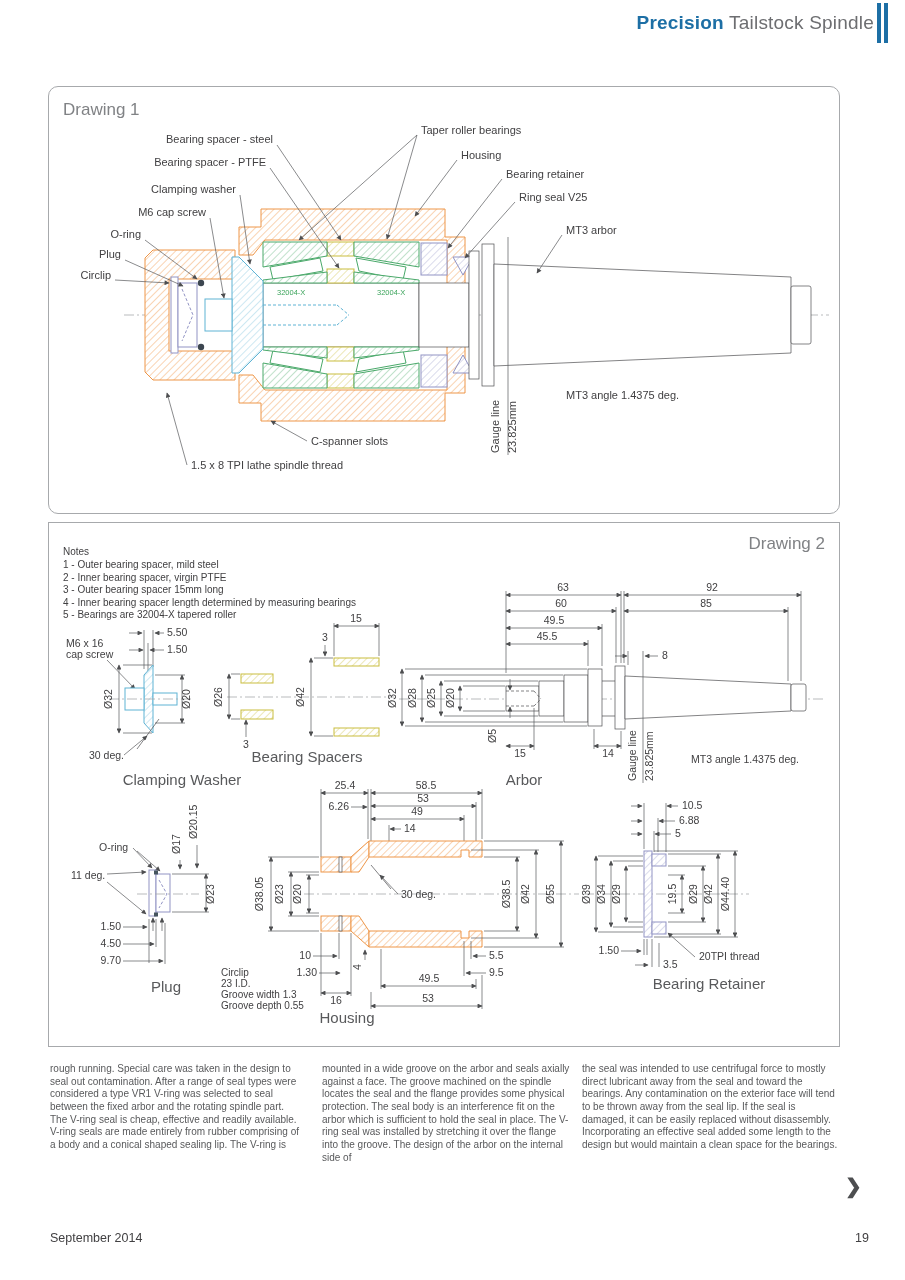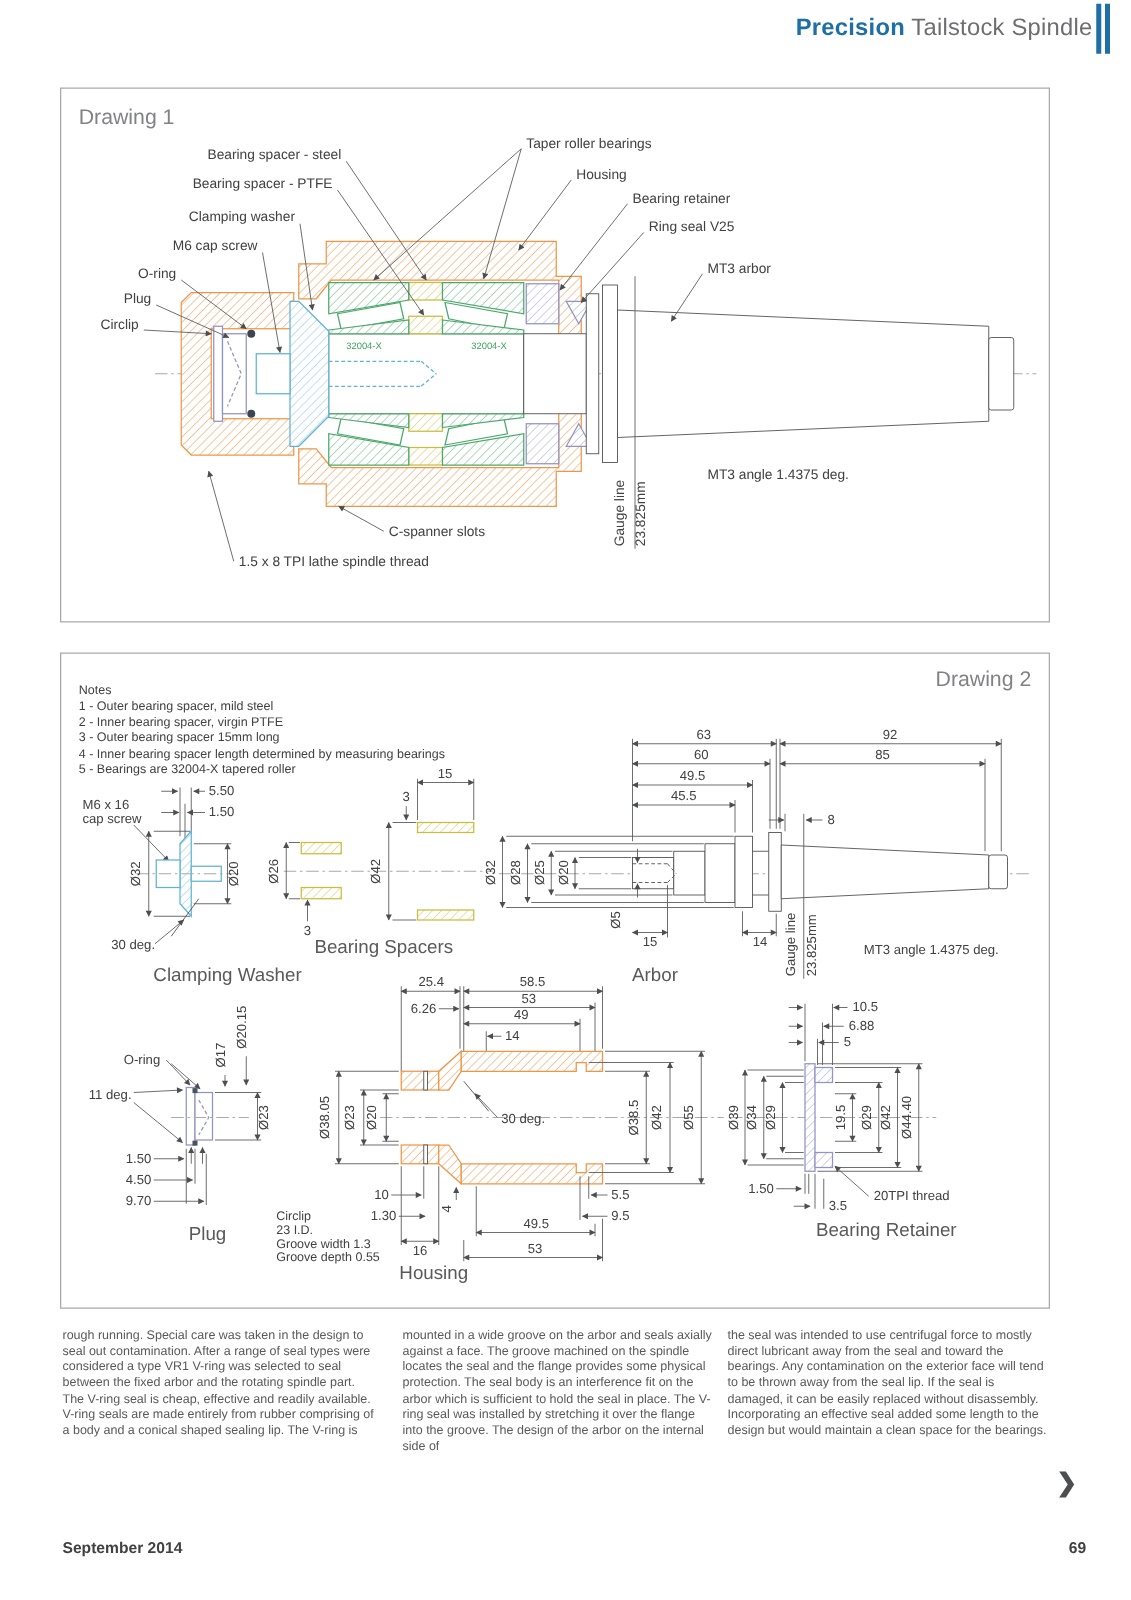--- a/index.html
+++ b/index.html
@@ -7,21 +7,21 @@
         font-family:"Liberation Sans",sans-serif;overflow:hidden;padding-left:31px;}
   
   .hdr{position:absolute;top:12px;right:62px;font-size:19px;letter-spacing:.2px;}
   .hdr .b{color:#1d6fa5;font-weight:bold;}
   .hdr .r{color:#6d6e71;}
   .bars{position:absolute;top:3px;right:47px;width:12px;height:40px;}
   .bars span{position:absolute;top:0;width:4px;height:40px;background:#1d6fa5;}
   .bars .b1{left:0}.bars .b2{left:7px}
   
   .box{position:absolute;left:48px;border:1px solid #a7a9ac;background:#fff;}
-  #box1{top:70px;width:790px;height:426px;}
+  #box1{top:86px;width:790px;height:426px;border-radius:10px;}
   #box2{top:522px;width:790px;height:523px;}
   svg{display:block}
   svg text{font-family:"Liberation Sans",sans-serif;}
   .dwgtitle{font-size:17px;fill:#808285;}
   .lbl{font-size:11px;fill:#414042;}
   .d{font-size:10.5px;fill:#414042;}
   .small{font-size:10px;fill:#414042;}
   .t{font-size:15px;fill:#58595b;}
   .bcode{font-size:7.5px;fill:#3da45c;}
   .thin{stroke:#4d4e50;stroke-width:.7;fill:none;}
@@ -32,21 +32,21 @@
   .g{stroke:#4aa96a;stroke-width:1;}
   .y{stroke:#c9bd3f;stroke-width:1;}
   .c{stroke:#5fb3d4;stroke-width:1;}
   .p{stroke:#9193c4;stroke-width:1;}
   .wf{fill:#ffffff;}
   
   .cols{position:absolute;left:50px;top:1063px;width:806px;}
   .col{position:absolute;top:0;width:252px;font-size:10px;line-height:1.27;color:#58595b;}
   #c1{left:0}#c2{left:272px}#c3{left:532px;width:258px}
   .chev{position:absolute;left:845px;top:1174px;font-size:20px;font-weight:bold;color:#4d4e50;}
-  .foot{position:absolute;top:1231px;left:50px;right:67px;font-size:12.5px;color:#414042;font-weight:bold;}
+  .foot{position:absolute;top:1231px;left:50px;right:67px;font-size:12.5px;color:#414042;}
   .foot .pg{position:absolute;right:0;top:0;}
 </style>
 </head>
 <body>
 
 <div class="page">
 
   <div class="hdr">
     <span class="b">Precision</span>
     <span class="r">Tailstock Spindle</span>
@@ -536,16 +536,16 @@
 
   <div class="cols">
     <div class="col" id="c1">rough running. Special care was taken in the design to seal out contamination. After a range of seal types were considered a type VR1 V-ring was selected to seal between the fixed arbor and the rotating spindle part. The V-ring seal is cheap, effective and readily available. V-ring seals are made entirely from rubber comprising of a body and a conical shaped sealing lip. The V-ring is</div>
     <div class="col" id="c2">mounted in a wide groove on the arbor and seals axially against a face. The groove machined on the spindle locates the seal and the flange provides some physical protection. The seal body is an interference fit on the arbor which is sufficient to hold the seal in place. The V-ring seal was installed by stretching it over the flange into the groove. The design of the arbor on the internal side of</div>
     <div class="col" id="c3">the seal was intended to use centrifugal force to mostly direct lubricant away from the seal and toward the bearings. Any contamination on the exterior face will tend to be thrown away from the seal lip. If the seal is damaged, it can be easily replaced without disassembly. Incorporating an effective seal added some length to the design but would maintain a clean space for the bearings.</div>
   </div>
   <div class="chev">❯</div>
 
   <div class="foot">
     <span>September 2014</span>
-    <span class="pg">69</span>
+    <span class="pg">19</span>
   </div>
 
 </div>
 
 </body></html>

